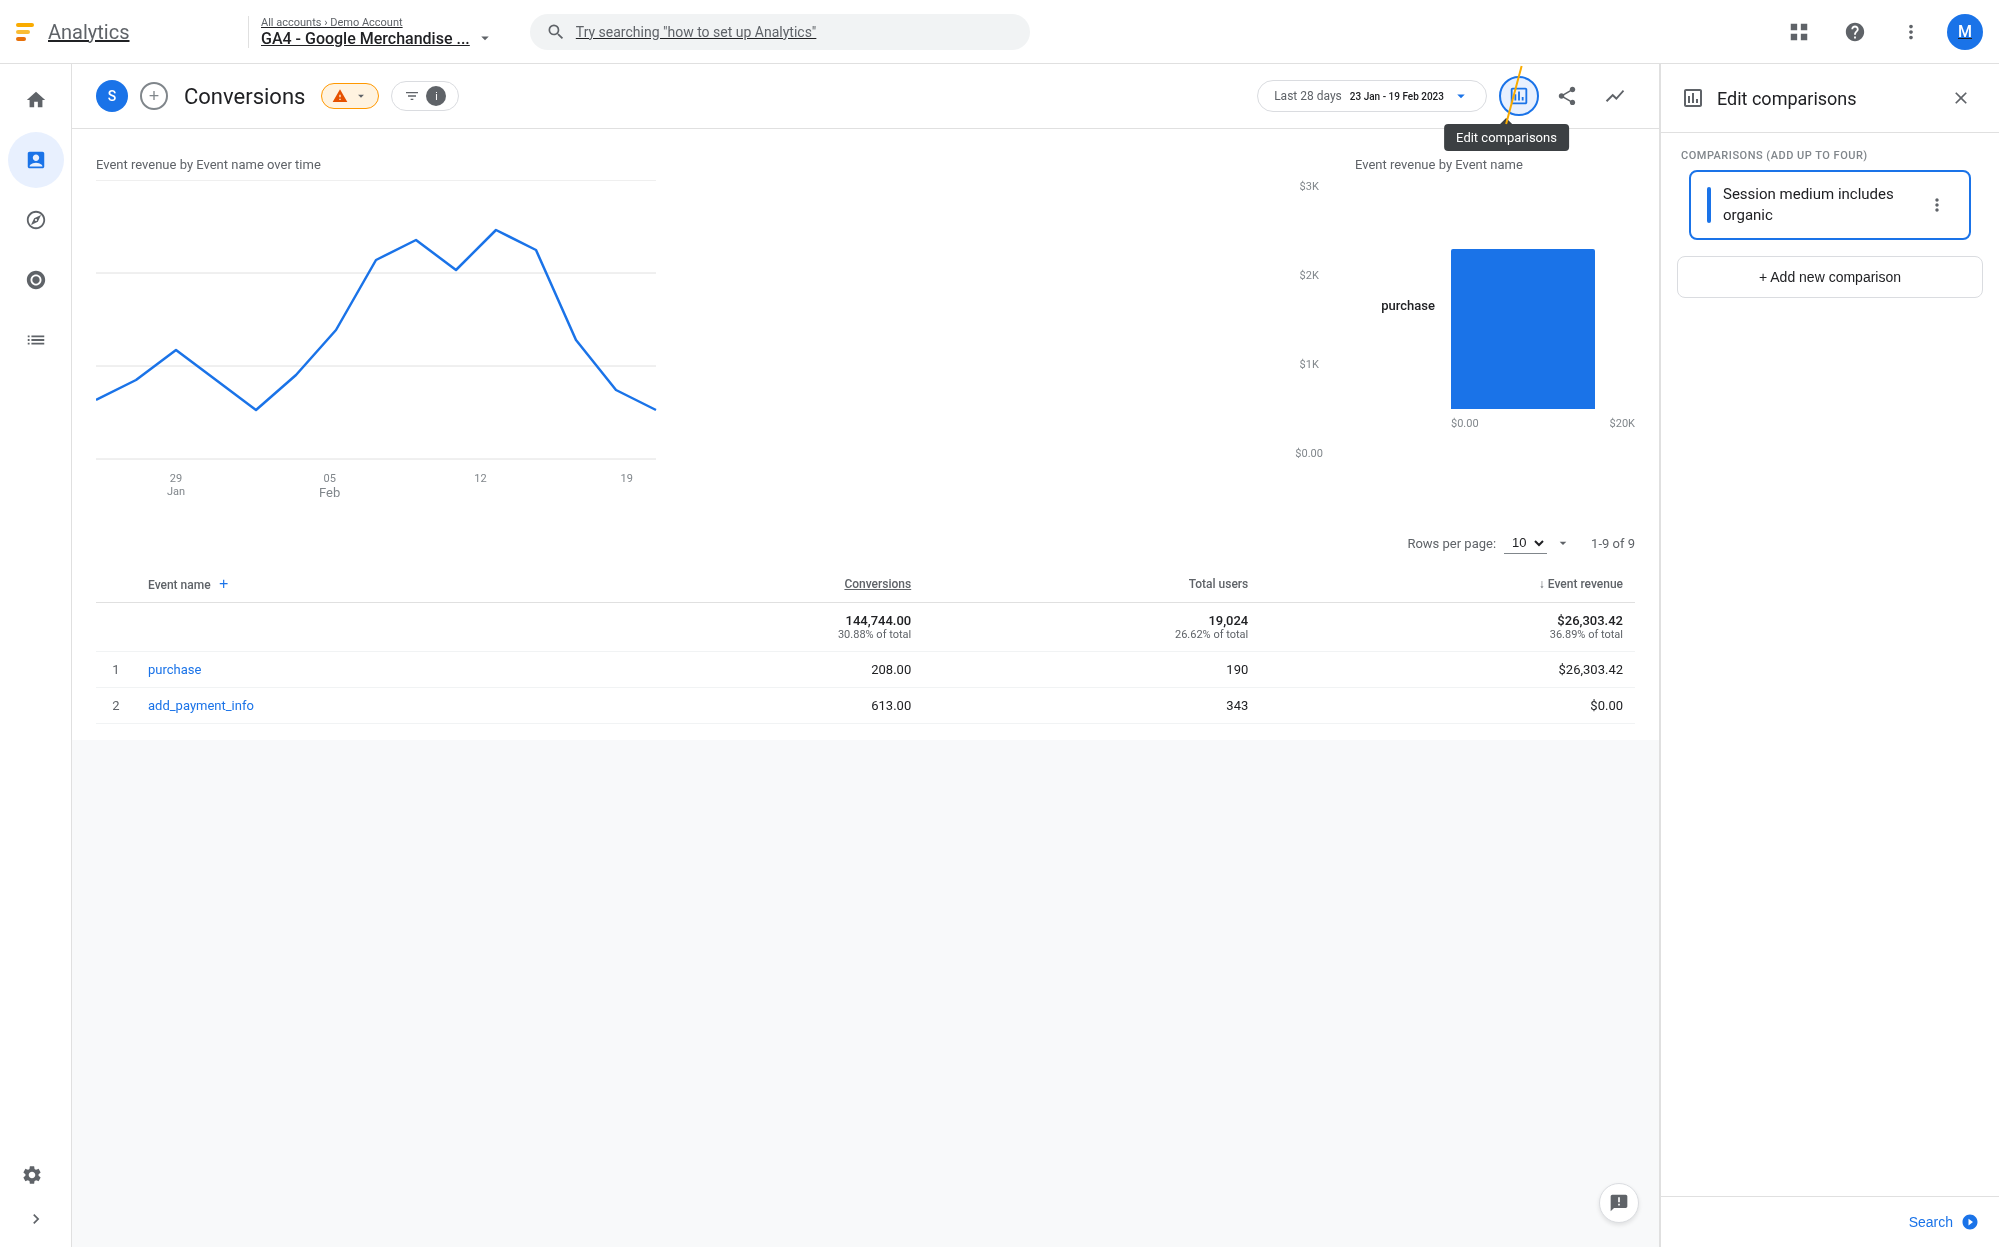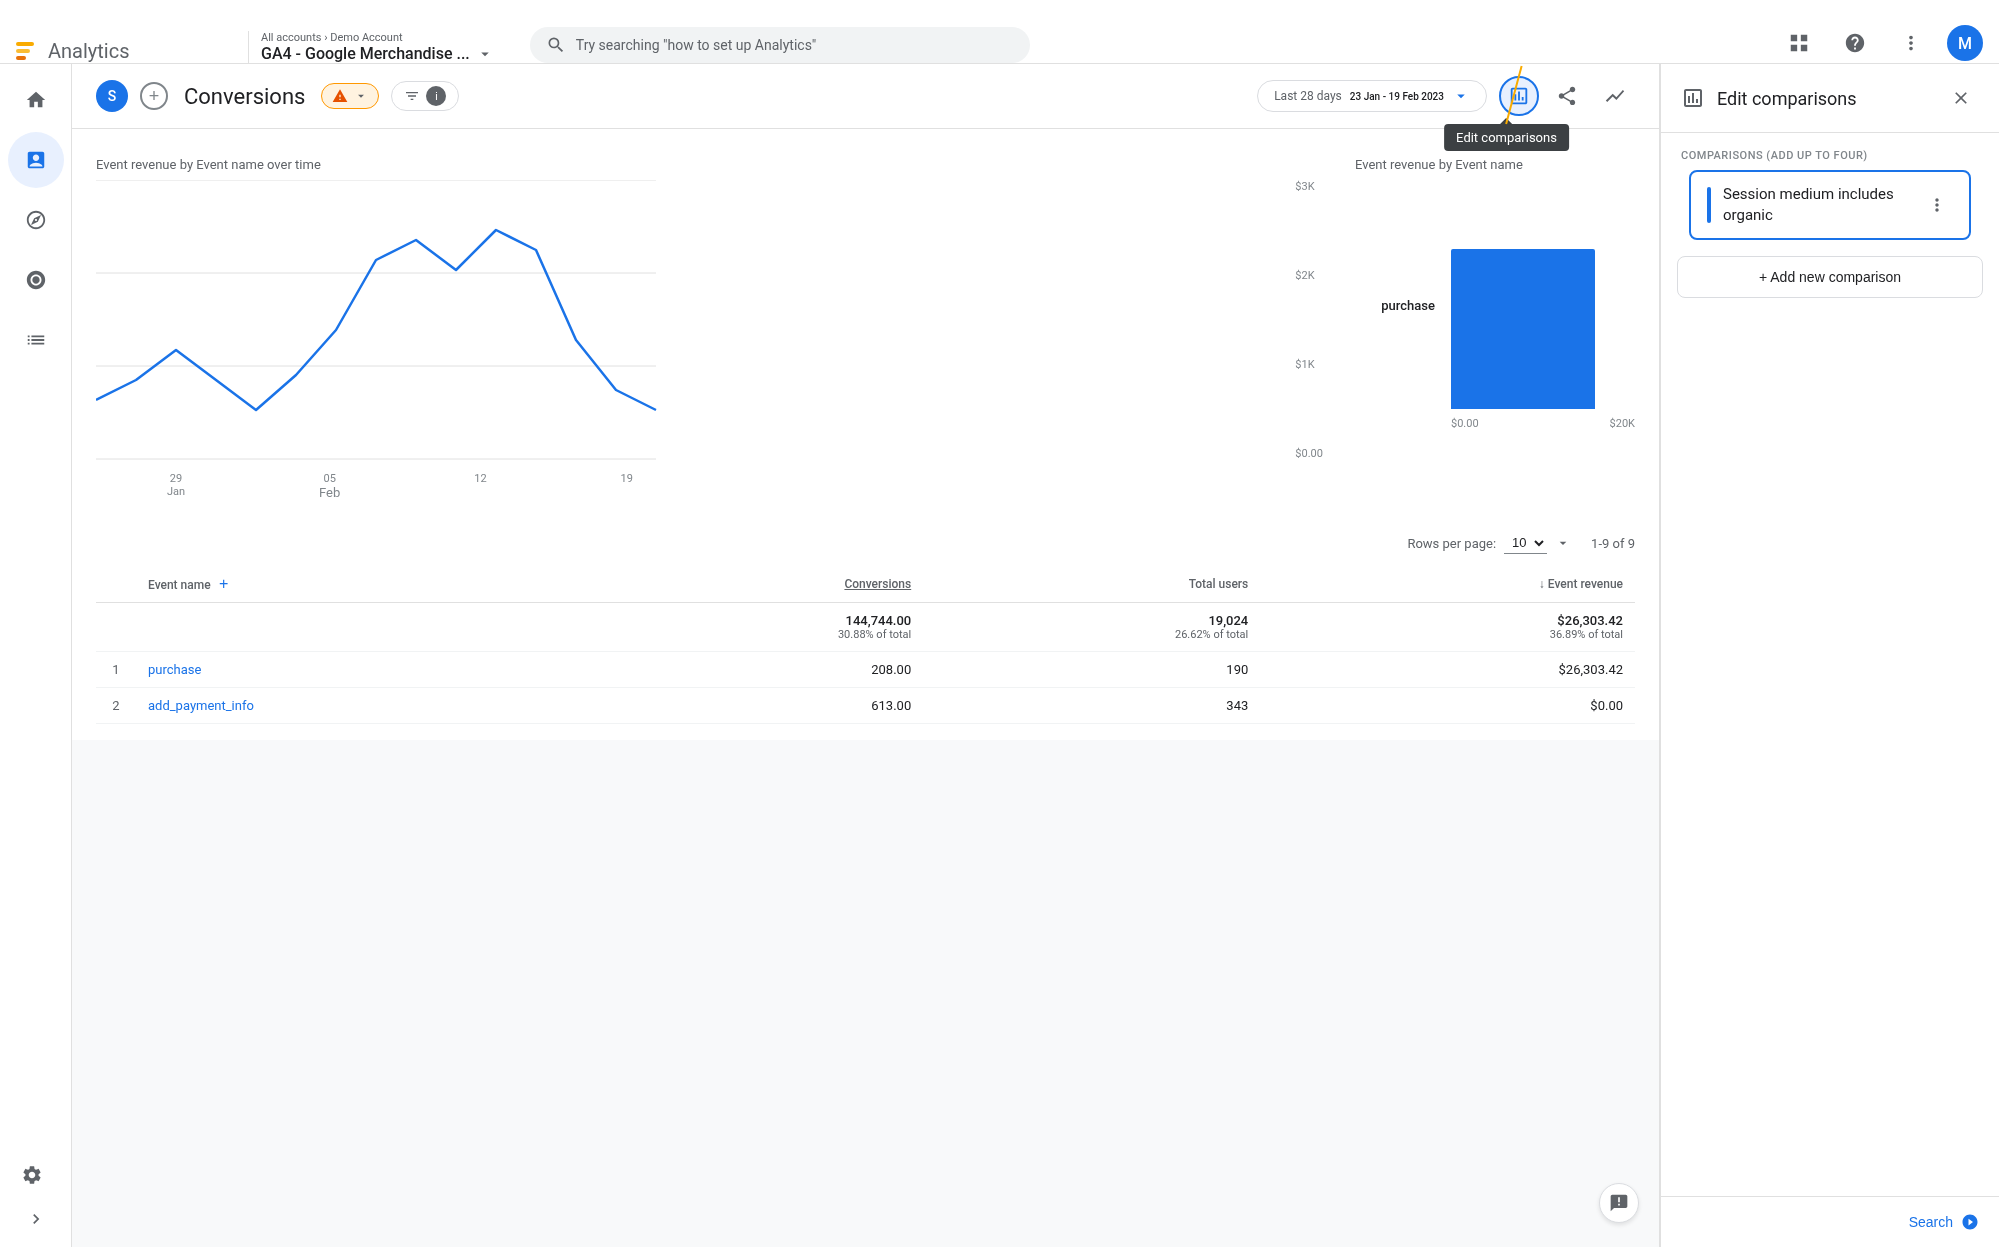--- a/index.html
+++ b/index.html
@@ -1,21 +1,21 @@
 <!DOCTYPE html>
 <html><head>
   <meta charset="utf-8">
   <style>
     * { box-sizing: border-box; margin: 0; padding: 0; }
     body { font-family: 'Google Sans', Roboto, Arial, sans-serif; background: #f8f9fa; color: #202124; font-size: 14px; overflow: hidden; }
 
     
     .top-nav {
-      display: flex; align-items: flex-end; background: #fff; height: 64px;
-      border-bottom: 1px solid #e0e0e0; padding: 0 16px; gap: 12px; position: relative; z-index: 100;
+      display: flex; align-items: center; background: #fff; height: 64px;
+      border-bottom: 1px solid #e0e0e0; padding: 0 16px; gap: 12px; position: relative; z-index: 100; text-decoration: underline;
     }
     .logo-area { display: flex; align-items: center; gap: 10px; min-width: 220px; }
     .logo-bars { display: flex; flex-direction: column; gap: 3px; margin-right: 4px; }
     .logo-bars span { display: block; height: 4px; border-radius: 2px; }
     .logo-bars span:nth-child(1) { width: 18px; background: #F9AB00; }
     .logo-bars span:nth-child(2) { width: 14px; background: #F9AB00; opacity: 0.8; }
     .logo-bars span:nth-child(3) { width: 10px; background: #E8710A; }
     .logo-title { font-size: 20px; font-weight: 400; color: #5f6368; }
     .nav-divider { width: 1px; height: 32px; background: #e0e0e0; }
     .account-area { display: flex; flex-direction: column; min-width: 200px; }
@@ -350,21 +350,21 @@
         </button>
       </div>
     </div>
 
     <div class="charts-area">
 
       <div class="chart-section">
         <div class="chart-title">Event revenue by Event name over time</div>
         <div style="position:relative; height:320px;">
 
-          <div style="position:absolute;right:8px;top:0;height:280px;display:flex;flex-direction:column;justify-content:space-between;z-index:1;">
+          <div style="position:absolute;right:8px;top:0;height:280px;display:flex;flex-direction:column;justify-content:space-between;z-index:1;align-items:center;">
             <span style="font-size:11px;color:#80868b;">$3K</span>
             <span style="font-size:11px;color:#80868b;">$2K</span>
             <span style="font-size:11px;color:#80868b;">$1K</span>
             <span style="font-size:11px;color:#80868b;">$0.00</span>
           </div>
 
           <svg viewBox="0 0 600 280" width="600" height="280" style="position:absolute;left:0;top:0;">
 
             <line x1="0" y1="0" x2="560" y2="0" stroke="#e0e0e0" stroke-width="1"></line>
             <line x1="0" y1="93" x2="560" y2="93" stroke="#e0e0e0" stroke-width="1"></line>

